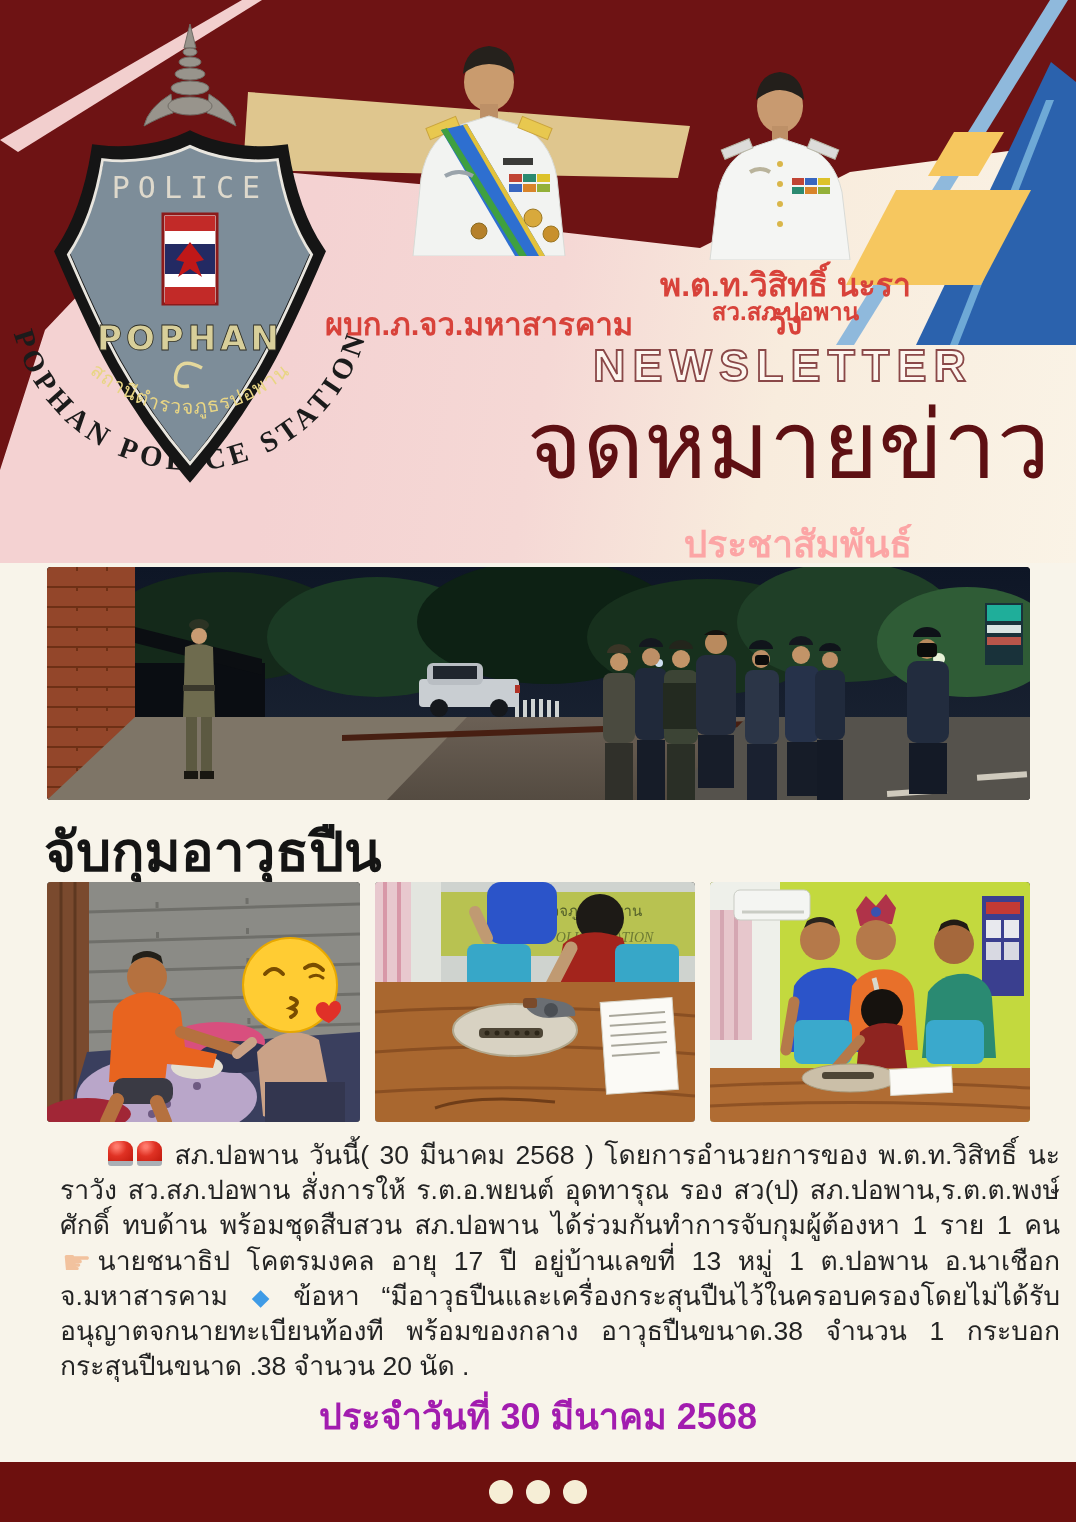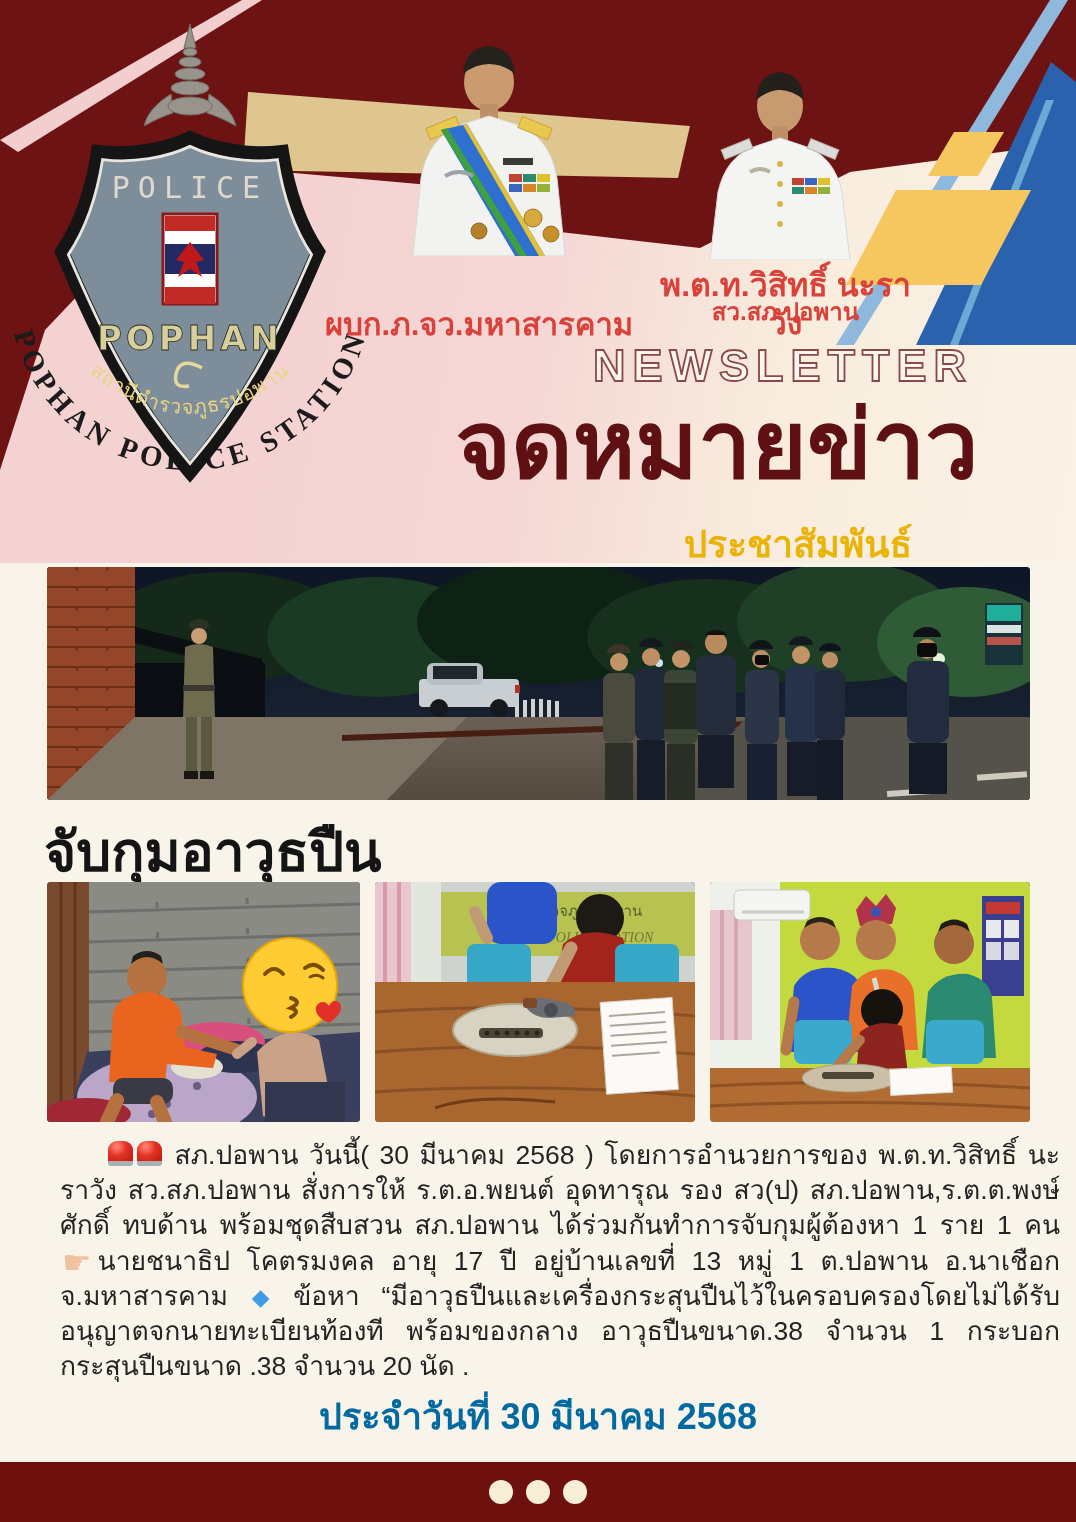--- a/index.html
+++ b/index.html
@@ -33,26 +33,26 @@
   .cap-l1 { left:325px; top:270px; width:295px; font-size:28px; }
   .cap-l2 { left:325px; top:306px; width:295px; font-size:31px; }
   .cap-r1 { left:658px; top:266px; width:255px; font-size:32px; }
   .cap-r2 { left:658px; top:298px; width:255px; font-size:24px; }
   .newsletter {
     position:absolute; left:568px; top:340px; width:430px; text-align:center;
     font-size:45px; font-weight:800; letter-spacing:7px; color:#fdf6ef;
     -webkit-text-stroke:1.8px #8a4848;
   }
   .big-title {
-    position:absolute; left:408px; top:392px; width:618px; text-align:center;
-    font-size:95px; font-weight:700; color:#5e1013; line-height:1.12; white-space:nowrap;
+    position:absolute; left:432px; top:392px; width:618px; text-align:right;
+    font-size:95px; font-weight:400; color:#5e1013; line-height:1.12; white-space:nowrap;
   }
   .subtitle {
     position:absolute; left:598px; top:514px; width:400px; text-align:center;
-    font-size:37px; font-weight:600; color:#eab308;
+    font-size:37px; font-weight:600; color:#fca5a5;
   }
   
   .photo { position:absolute; border-radius:4px; overflow:hidden; background:#111; }
   .photo-main { left:47px; top:567px; width:983px; height:233px; }
   .photo-1 { left:47px;  top:882px; width:313px; height:240px; }
   .photo-2 { left:375px; top:882px; width:320px; height:240px; }
   .photo-3 { left:710px; top:882px; width:320px; height:240px; }
   .photo svg { display:block; width:100%; height:100%; }
   
   .headline {
@@ -65,21 +65,21 @@
     display:inline-block; width:25px; height:20px; border-radius:9px 9px 3px 3px;
     background:radial-gradient(circle at 35% 28%, #ff7a6c 8%, #e03224 45%, #c01a0e 100%);
     border-bottom:5px solid #a9afb5; margin:0 2px -2px 2px;
   }
   .pointer-hand { font-size:33px; color:#f2c29e; vertical-align:-4px; margin:0 6px 0 2px; line-height:0; }
   .diamond-blue { color:#3f9be6; font-size:23px; margin:0 9px; }
   .diamond-orange { color:#f0930f; font-size:34px; margin-right:12px; vertical-align:-3px; line-height:0; }
   
   .date-line {
     position:absolute; left:0; top:1388px; width:1076px; text-align:center;
-    font-size:36px; font-weight:700; color:#0369a1;
+    font-size:36px; font-weight:700; color:#a21caf;
   }
   .footer-bar {
     position:absolute; left:0; top:1462px; width:1076px; height:60px; background:#6d100e;
     display:flex; align-items:center; justify-content:center; gap:13px;
   }
   .footer-dot { width:24px; height:24px; border-radius:50%; background:#f6eed6; }
 </style>
 </head>
 <body>
 

